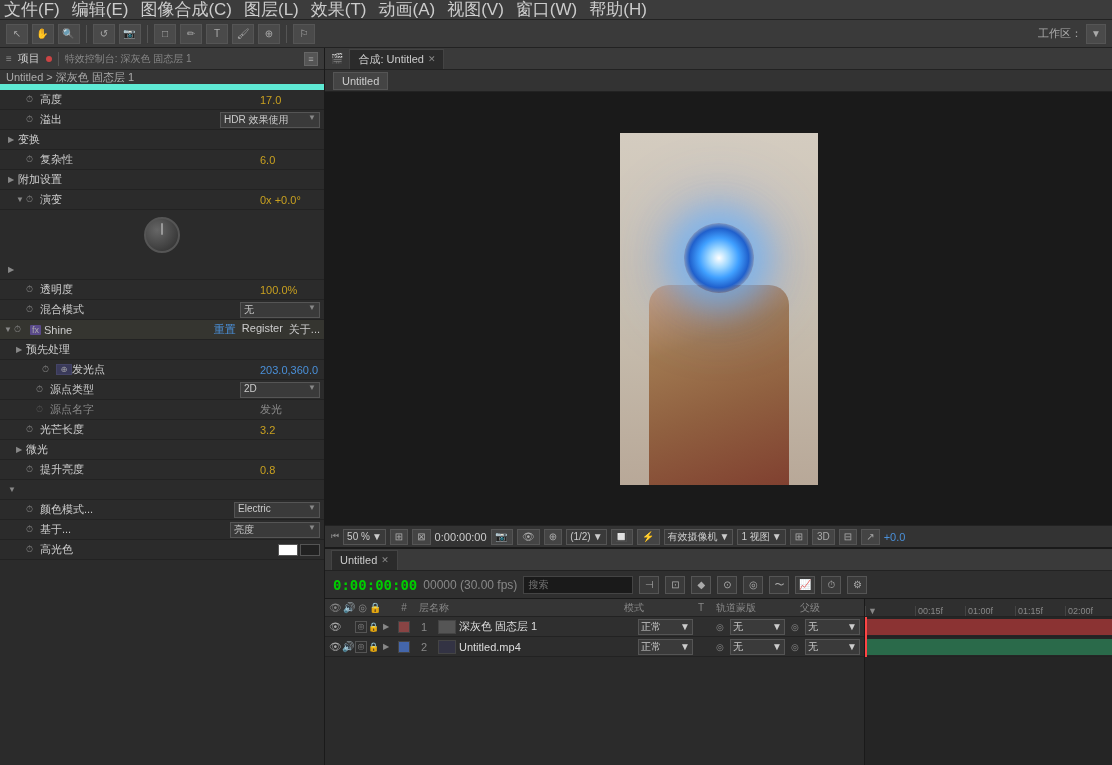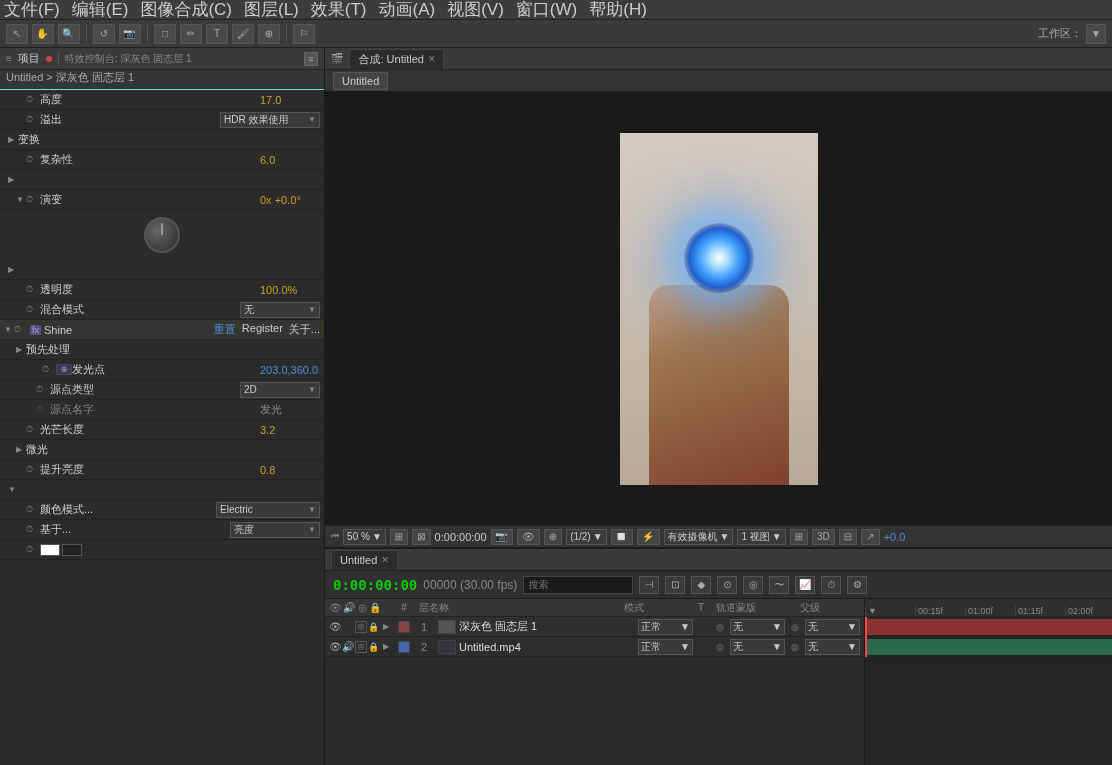--- a/index.html
+++ b/index.html
@@ -99,23 +99,23 @@
       font-size: 9px;
       display: flex; align-items: center; justify-content: center;
       cursor: pointer;
       margin-left: auto;
     }
 
     .layer-info-bar {
       height: 20px;
       background: #353535;
       display: flex;
-      align-items: flex-start;
+      align-items: center;
       padding: 0 6px;
-      border-bottom: 1px solid #5eead4;
+      border-bottom: 6px solid #5eead4;
       font-size: 11px;
       color: #aaa;
     }
 
     .effect-scroll {
       flex: 1;
       overflow-y: auto;
       overflow-x: hidden;
     }
     .effect-scroll::-webkit-scrollbar { width: 8px; }
@@ -157,21 +157,20 @@
     .effect-value-blue { color: #4a90d9; }
 
     .dropdown-select {
       height: 16px;
       background: #3a3a3a;
       border: 1px solid #555;
       color: #ccc;
       font-size: 10px;
       min-width: 80px;
       display: flex;
-      align-items: center;
       justify-content: space-between;
       padding: 0 3px;
       cursor: pointer;
     }
     .dropdown-arrow { font-size: 8px; color: #888; }
 
     .indent-1 { padding-left: 16px; }
     .indent-2 { padding-left: 26px; }
 
     .fx-badge {
@@ -702,20 +701,21 @@
 
       <div class="effect-row indent-1">
         <span class="expand-arrow"></span>
         <span class="stopwatch-icon">⏱</span>
         <span class="effect-label">复杂性</span>
         <span class="effect-value">6.0</span>
       </div>
 
       <div class="effect-row" style="padding-left:8px;">
         <span class="expand-arrow">▶</span>
+        <span class="effect-label">附加设置</span>
       </div>
 
       <div class="effect-row indent-1">
         <span class="expand-arrow">▼</span>
         <span class="stopwatch-icon">⏱</span>
         <span class="effect-label">演变</span>
         <span class="effect-value">0x +0.0°</span>
       </div>
 
       <div class="knob-row">
@@ -805,39 +805,40 @@
       </div>
 
       <div class="effect-row" style="padding-left:8px;">
         <span class="expand-arrow">▼</span>
       </div>
 
       <div class="effect-row indent-1">
         <span class="expand-arrow"></span>
         <span class="stopwatch-icon">⏱</span>
         <span class="effect-label">颜色模式...</span>
-        <div class="dropdown-select" style="width:104px;">
+        <div class="dropdown-select" style="width:86px;">
           <span>Electric</span>
           <span class="dropdown-arrow">▼</span>
         </div>
       </div>
 
       <div class="effect-row indent-1">
         <span class="expand-arrow"></span>
         <span class="stopwatch-icon">⏱</span>
         <span class="effect-label">基于...</span>
         <div class="dropdown-select" style="width:90px;">
           <span>亮度</span>
           <span class="dropdown-arrow">▼</span>
         </div>
       </div>
 
       <div class="effect-row indent-1">
         <span class="expand-arrow"></span>
         <span class="stopwatch-icon">⏱</span>
+        <span class="effect-label">高光色</span>
         <div class="color-swatch"></div>
         <div class="color-swatch-black"></div>
       </div>
 
     </div>
   </div>
 
   <div class="right-panel">
 
     <div class="comp-area">

